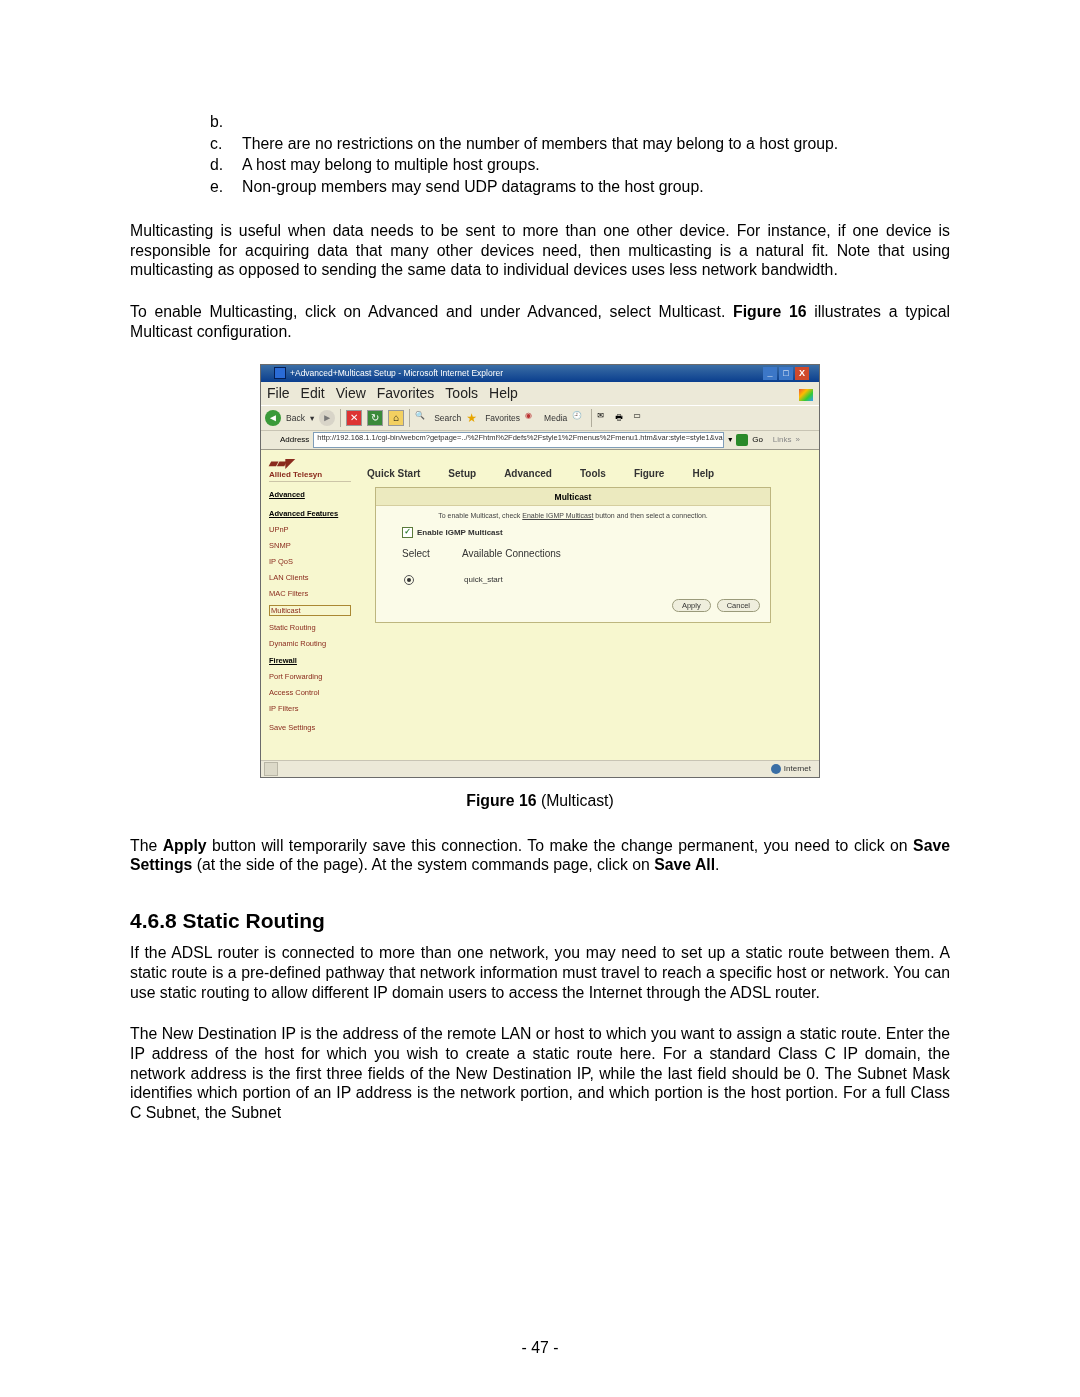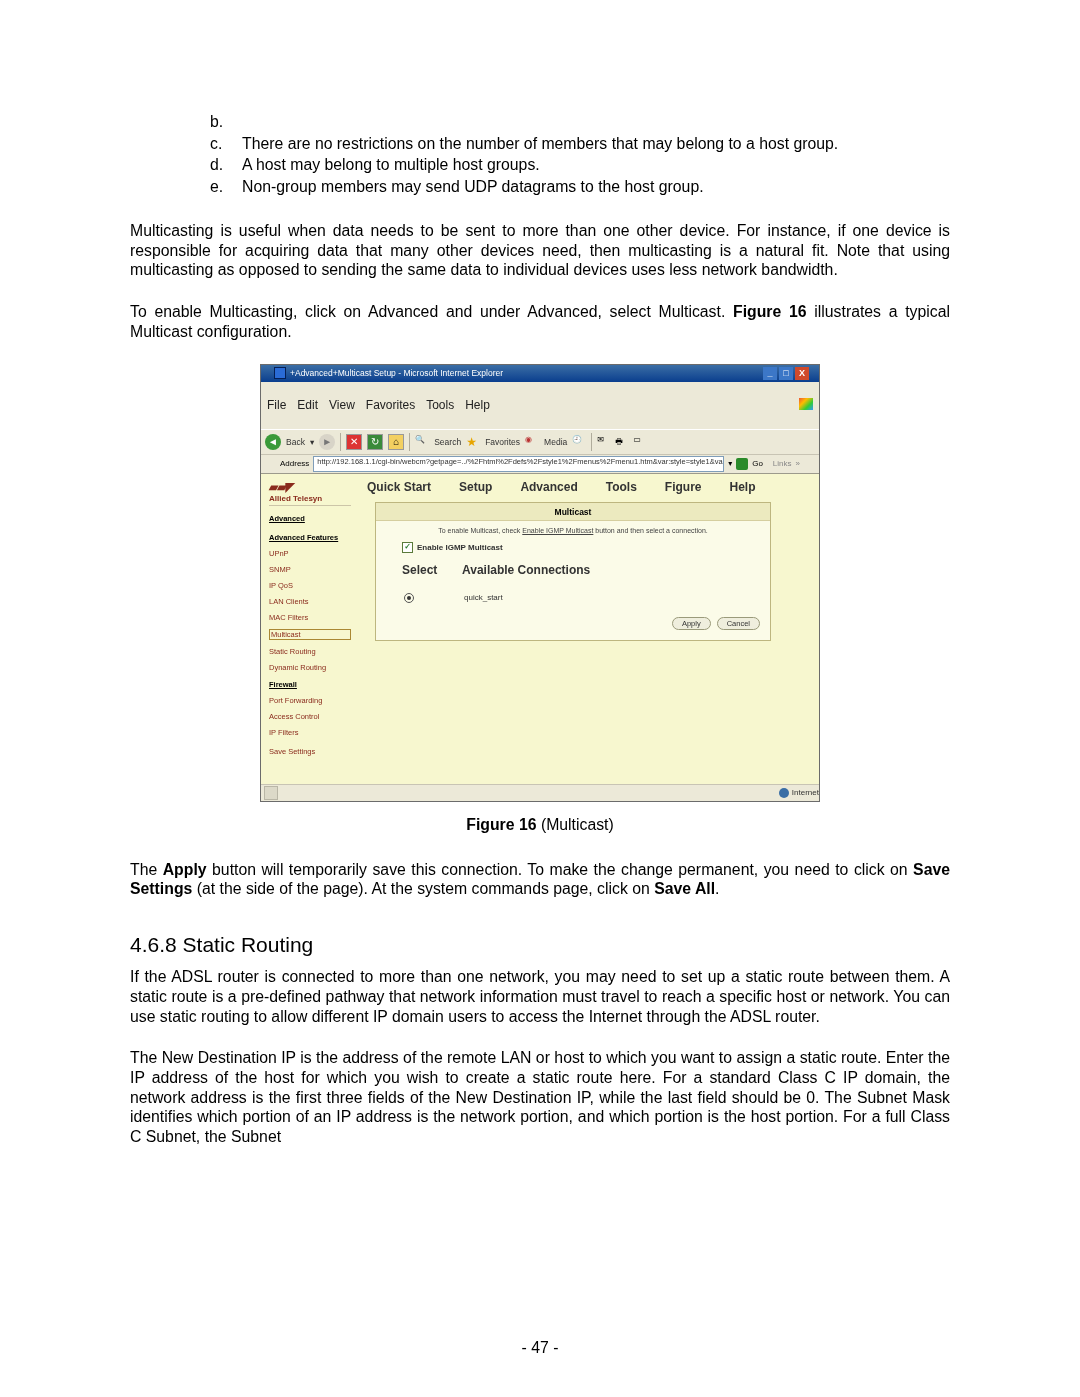--- a/index.html
+++ b/index.html
@@ -3,75 +3,75 @@
 <meta charset="utf-8">
 <style>
   html,body{margin:0;padding:0;background:#fff;font-family:Arial,Helvetica,sans-serif;color:#000}
   .page{width:1080px;height:1397px;margin:0 auto;position:relative;box-sizing:border-box;padding:100px 130px 0 130px}
   .body-text{font-size:15.8px;line-height:1.25;text-align:justify}
   .list{margin:12px 0 24px 80px}
   .list-row{display:flex;gap:14px;margin-bottom:2px}
   .list-letter{min-width:18px}
   .para{margin:0 0 22px 0}
   .figure-caption{text-align:center;font-size:15.8px;margin:14px 0 26px 0}
-  .h3{font-size:21px;font-weight:normal;margin:34px 0 10px 0;font-family:Arial,Helvetica,sans-serif}
+  .h3{font-size:21px;font-weight:bold;margin:34px 0 10px 0;font-family:Arial,Helvetica,sans-serif}
   .pagenum{position:absolute;bottom:40px;left:0;right:0;text-align:center;font-size:15.8px}
   b{font-weight:bold}
 
   
   .shot{width:558px;margin:20px auto 0 auto;border:1px solid #6b6b6b;font-family:Tahoma,Arial,sans-serif;font-size:8px;color:#000;background:#ece9d8}
   .titlebar{height:17px;background:linear-gradient(#3b6ea5,#0a3e8e);color:#fff;display:flex;align-items:center;justify-content:space-between;padding:0 10px;font-size:8.5px}
   .titlebar-left{display:flex;align-items:center;gap:4px;padding-left:3px}
   .ie-ico{width:10px;height:10px;background:#2a6bd6;border:1px solid #041f55}
   .winbtns{display:flex;gap:2px}
   .winbtn{width:14px;height:13px;display:flex;align-items:center;justify-content:center;font-size:9px;font-weight:bold;color:#fff}
   .bmin,.bmax{background:#3c77c7}
   .bclose{background:#d04a2b}
-  .menubar{height:15px;display:flex;align-items:flex-start;gap:11px;padding:16px 6px;font-size:12px;color:#222;background:#ece9d8;border-bottom:1px solid #fff}
+  .menubar{height:15px;display:flex;align-items:flex-end;gap:11px;padding:4px 6px;font-size:14px;color:#222;background:#ece9d8;border-bottom:1px solid #fff}
   .logo-xp{margin-left:auto;width:14px;height:12px;background:linear-gradient(135deg,#e53,#fb0,#3c3,#39f)}
   .toolbar{height:24px;display:flex;align-items:center;gap:5px;padding:0 4px;background:#ece9d8;border-bottom:1px solid #c8c4b4}
   .tbtn{width:16px;height:16px;border-radius:50%;display:flex;align-items:center;justify-content:center;font-size:10px}
   .back{background:#3a9a3a;color:#fff}
   .fwd{background:#d8d4c8;color:#777}
   .sq{width:14px;height:14px;border:1px solid #999;background:#fafafa;font-size:10px;text-align:center;line-height:13px}
   .tlabel{font-size:8.5px;color:#333}
   .sep{width:1px;height:18px;background:#b0ac9c}
   .addrbar{height:18px;display:flex;align-items:center;gap:4px;padding:0 19px;background:#ece9d8;border-bottom:1px solid #9c9a8c;font-size:8px}
   .addrbox{flex:1;height:14px;border:1px solid #7f9db9;background:#fff;font-size:7.5px;padding:0 3px;overflow:hidden;white-space:nowrap;color:#333}
   .go{width:12px;height:12px;background:#2a8a2a;border-radius:2px}
   .content{background:#f7f7cf;min-height:310px;display:flex}
   .sidebar{width:82px;padding:6px 6px 6px 8px;font-size:7.5px}
   .brand{color:#8a2b1d;font-weight:bold;font-size:8px;border-bottom:1px solid #ccc5a8;padding-bottom:2px}
   .brand-logo{font-size:12px;letter-spacing:-1px}
   .side-head{font-weight:bold;text-decoration:underline;color:#000;margin-top:8px}
   .side-link{color:#8a2b1d;margin-top:7px;cursor:pointer}
   .side-link.active{border:1px solid #a83;padding:0 1px}
   .main{flex:1;padding:0}
-  .tabs{display:flex;gap:28px;padding:6px 10px 4px 10px;font-size:12px;font-weight:bold;color:#333}
+  .tabs{display:flex;gap:28px;padding:18px 10px 4px 10px;font-size:10px;font-weight:bold;color:#333}
   .tabs span{cursor:pointer}
   .panel{margin:4px 48px 0 18px;border:1px solid #bdb67f;background:#fbfbe8}
   .panel-title{text-align:center;font-weight:bold;font-size:8.5px;padding:4px 0 3px 0;background:#eceabf;border-bottom:1px solid #d5ce9f}
   .panel-body{padding:6px 10px 10px 10px;font-size:7.5px;color:#333}
   .hint{text-align:center;font-size:7px;color:#444}
   .hint u{text-decoration:underline}
   .chkrow{margin:8px 0 0 16px;display:flex;align-items:center;gap:4px;font-weight:bold;font-size:8px}
   .chk{width:9px;height:9px;border:1px solid #5a7a3a;background:#fff;font-size:8px;line-height:8px;text-align:center;color:#2a7a2a}
   .tbl{margin-top:10px}
-  .thdr{display:flex;font-weight:bold;font-size:12px}
+  .thdr{display:flex;font-weight:normal;font-size:10px}
   .thdr .c1{width:60px;padding-left:16px}
   .trow{display:flex;align-items:center;font-size:8px;margin-top:16px}
   .trow .c1{width:60px;padding-left:18px}
   .radio{width:8px;height:8px;border:1px solid #555;border-radius:50%;display:inline-flex;align-items:center;justify-content:center}
   .radio .dot{width:4px;height:4px;background:#333;border-radius:50%}
   .btnrow{display:flex;justify-content:flex-end;gap:6px;margin-top:14px}
   .btn{font-size:7.5px;padding:1px 9px;border:1px solid #9a9a7a;border-radius:8px;background:#efeedd;cursor:pointer}
   .status{height:16px;background:#ece9d8;border-top:1px solid #c8c4b4;display:flex;align-items:center;font-size:8px;color:#333}
   .status-left{width:12px;height:12px;margin-left:3px;background:#dcd9c8;border:1px solid #b9b6a6}
   .status-gap{flex:1}
-  .status-net{display:flex;align-items:center;gap:3px;}
+  .status-net{display:flex;align-items:center;gap:3px;padding-right:8px}
   .net-ico{width:10px;height:10px;background:#3a6ea5;border-radius:50%}
   .tiny-icon{width:14px;height:14px}
   .ico-stop{background:#d33;color:#fff}
   .ico-ref{background:#3a8a3a;color:#fff}
   .ico-home{background:#f3d060}
   .ico-star{color:#e7a500;font-size:12px}
   .ico-media{color:#b33}
   .icons-right{display:flex;gap:4px;align-items:center}
 </style>
 </head>

